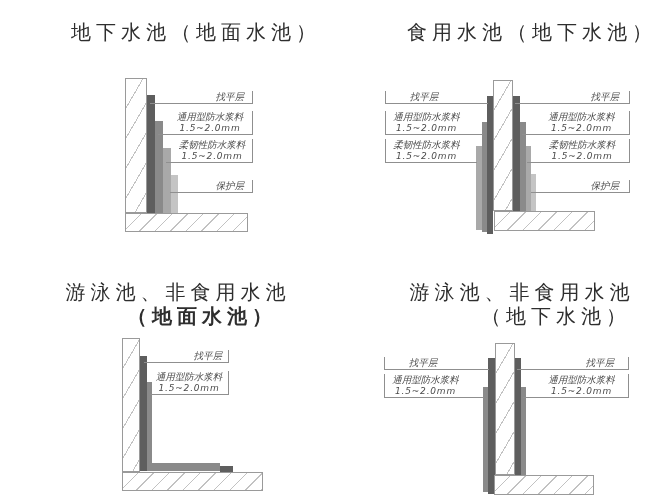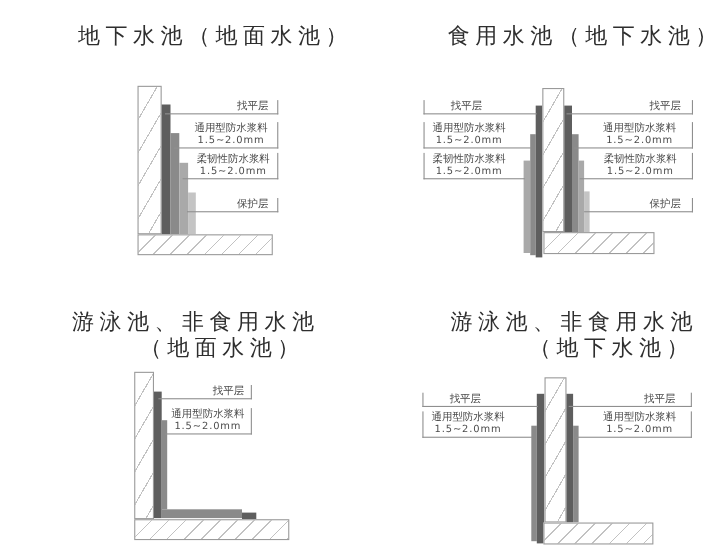--- a/index.html
+++ b/index.html
@@ -5,37 +5,37 @@
   html,body { margin:0; padding:0; background:#ffffff; }
   .page { position:relative; width:660px; height:502px; background:#ffffff;
           font-family:"DejaVu Serif","Liberation Serif",serif; overflow:hidden; }
 
   
   .title { position:absolute; font-size:20px; letter-spacing:5px; color:#2e2e2e;
            text-align:center; white-space:nowrap; }
   .t-tl  { left:36px;  top:19px;  width:320px; }
   .t-tr  { left:394px; top:19px;  width:276px; }
   .t-bl1 { left:28px;  top:279px; width:300px; }
-  .t-bl2 { left:52px;  top:303px; width:300px; }
+  .t-bl2 { left:52px;  top:303px; width:300px;font-weight:bold; }
   .t-br1 { left:372px; top:279px; width:300px; }
   .t-br2 { left:406px; top:303px; width:300px; }
 
   
   .wall  { position:absolute; box-sizing:border-box; border:1px solid #9a9a9a;
            background:#fff repeating-linear-gradient(120deg, transparent 0 14px, #c2c2c2 14px 15px); }
   .floor { position:absolute; box-sizing:border-box; border:1px solid #9a9a9a;
            background:#fff repeating-linear-gradient(135deg, transparent 0 10px, #c2c2c2 10px 11px); }
   .bar   { position:absolute; }
 
   
   .callout { position:absolute; border-bottom:1px solid #8f8f8f; font-size:9.5px;
              line-height:10.5px; color:#4a4a4a; }
   .tick-r { border-right:1px solid #8f8f8f; }
   .tick-l { border-left:1px solid #8f8f8f; }
-  .ct { position:absolute; bottom:1px; left:0; right:0; white-space:nowrap; }
+  .ct { position:absolute; bottom:1px; left:0; right:0; white-space:nowrap;font-style:italic; }
   .t-right  .ct { text-align:right; }
   .t-center .ct { text-align:center; }
   .num { font-family:"DejaVu Sans","Liberation Sans",sans-serif; font-size:9px; letter-spacing:0.8px; }
 
   
   .tl-wall { left:125px; top:78px;  width:22px;  height:135px; }
   .tl-floor{ left:125px; top:213px; width:123px; height:19px; }
   .tl-b1 { left:147px; top:95px;  width:8px; height:118px; }
   .tl-b2 { left:155px; top:121px; width:8px; height:92px; }
   .tl-b3 { left:163px; top:148px; width:8px; height:65px; }

